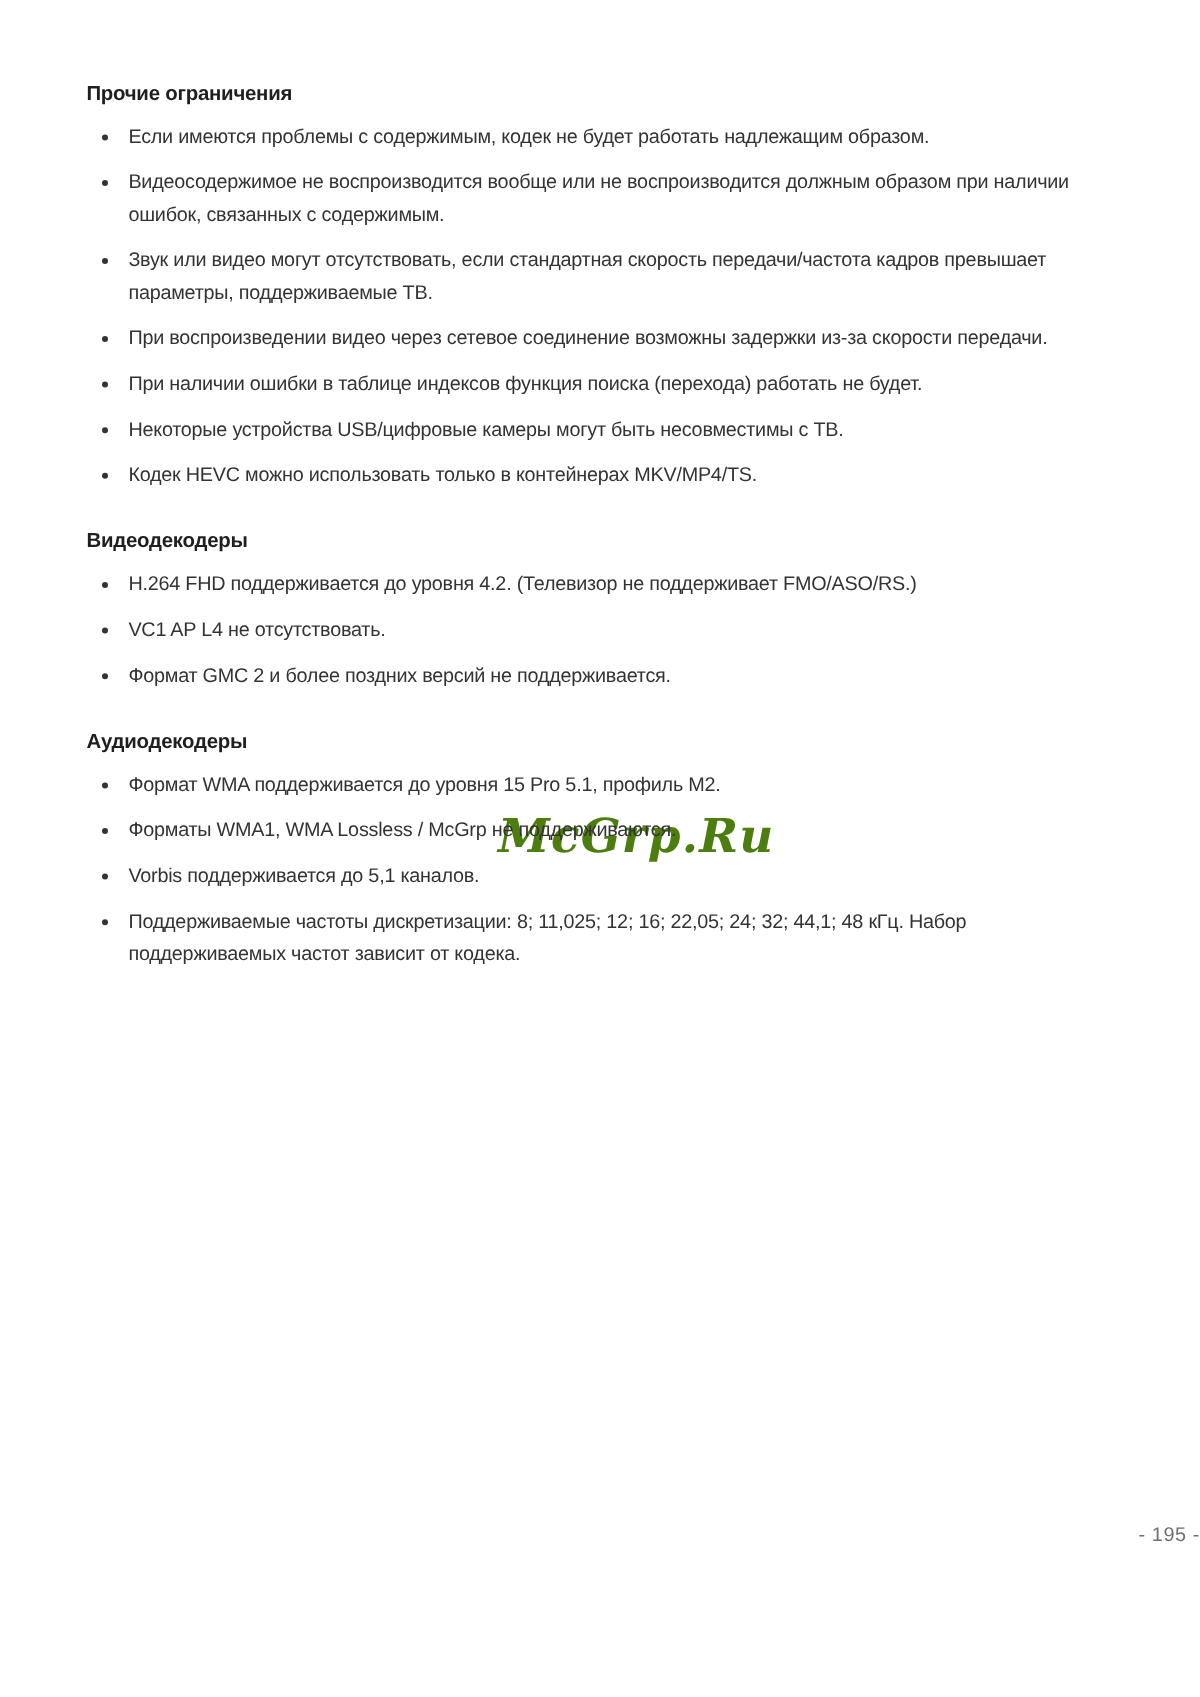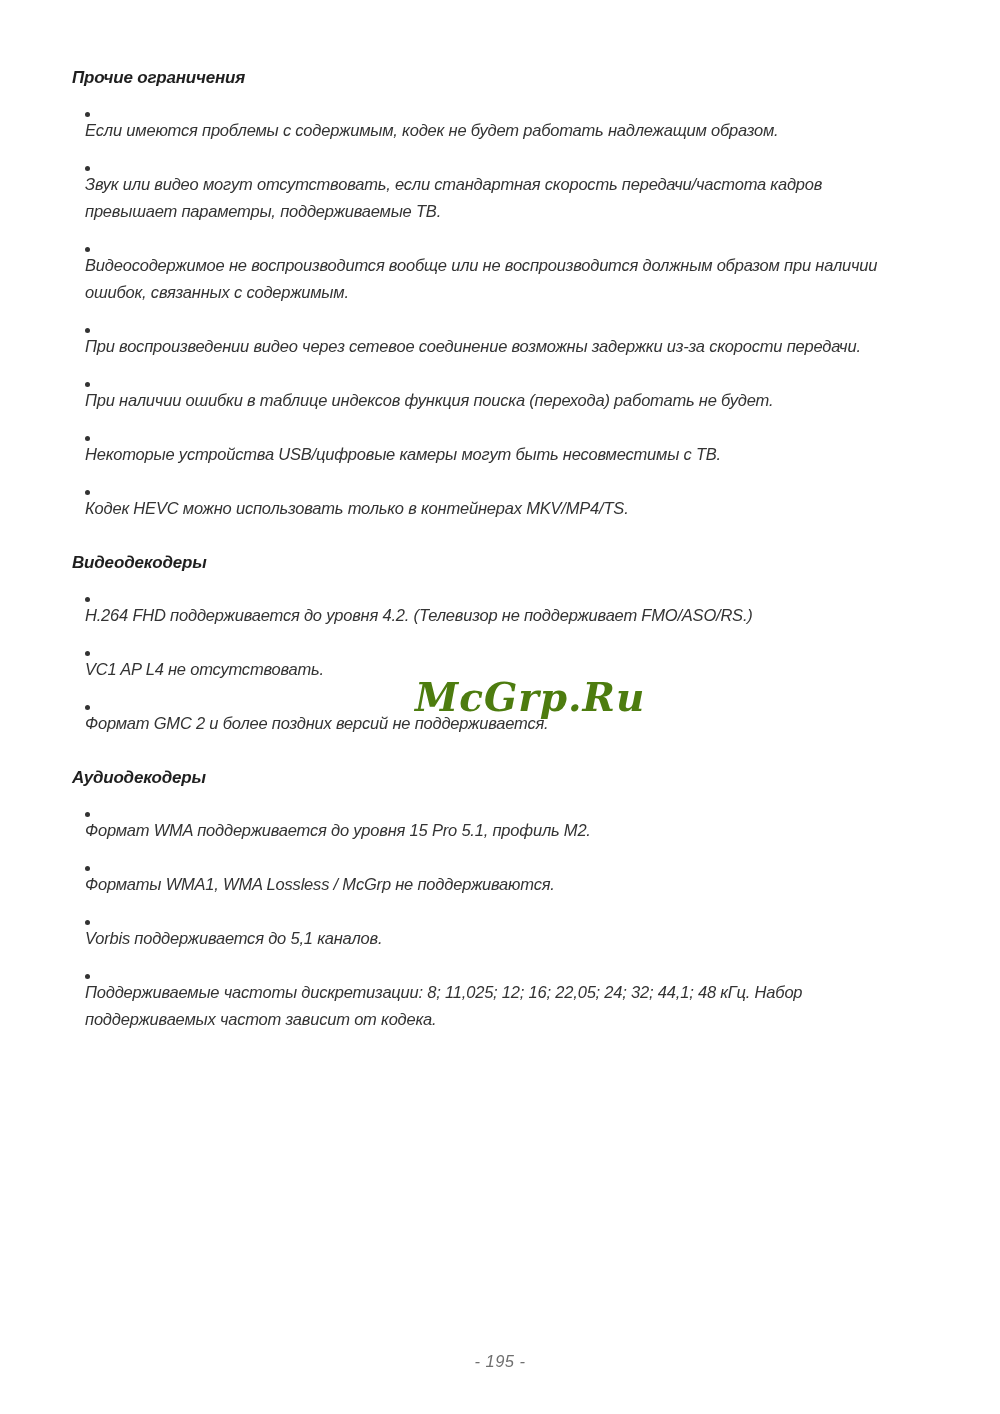--- a/index.html
+++ b/index.html
@@ -17,40 +17,39 @@
   .content {
     position: absolute;
     top: 64px;
     left: 72px;
     width: 868px;
     color: #333333;
     font-size: 16.5px;
     line-height: 27px;
     letter-spacing: -0.2px;
   }
-  .section { margin-bottom: 27px; font-style: italic; }
+  .section { margin-bottom: 27px; }
   .section:last-child { margin-bottom: 12px; }
   .section h2 {
     font-size: 17px;
     line-height: 27px;
     font-weight: bold;
     color: #1f1f1f;
     margin: 0 0 10px 0;
     letter-spacing: -0.2px;
   }
   ul.bullets {
     list-style: none;
     margin: 0;
     padding: 0 0 0 13px;
   }
   ul.bullets li {
     display: flex;
     align-items: flex-start;
     margin-bottom: 11px;
-    flex-direction: column;
   }
   ul.bullets li:last-child { margin-bottom: 0; }
   .dot {
     flex: 0 0 auto;
     width: 5px;
     height: 5px;
     border-radius: 50%;
     background: #333333;
     margin: 11px 17px 0 0;
   }
@@ -68,51 +67,50 @@
     letter-spacing: 1px;
     pointer-events: none;
     z-index: 0;
     margin-left: 16px;
   }
   .content { z-index: 1; }
   .page-number {
     position: absolute;
     left: 0;
     right: 0;
-    top: 1352px;
-    text-align: center;
+    top: 1270px;
+    text-align: right;
     color: #6f6f6f;
     font-size: 16.5px;
     letter-spacing: 0.5px;
-    font-style: italic;
   }
 </style>
 </head>
 <body>
 
 <div class="page">
 
   <div class="watermark">McGrp.Ru</div>
 
   <div class="content">
 
     <div class="section">
       <h2>Прочие ограничения</h2>
       <ul class="bullets">
         <li>
             <span class="dot"></span>
             <span class="txt">Если имеются проблемы с содержимым, кодек не будет работать надлежащим образом.</span>
           </li>
         <li>
             <span class="dot"></span>
-            <span class="txt">Звук или видео могут отсутствовать, если стандартная скорость передачи/частота кадров превышает параметры, поддерживаемые ТВ.</span>
+            <span class="txt">Видеосодержимое не воспроизводится вообще или не воспроизводится должным образом при наличии ошибок, связанных с содержимым.</span>
           </li>
         <li>
             <span class="dot"></span>
-            <span class="txt">Видеосодержимое не воспроизводится вообще или не воспроизводится должным образом при наличии ошибок, связанных с содержимым.</span>
+            <span class="txt">Звук или видео могут отсутствовать, если стандартная скорость передачи/частота кадров превышает параметры, поддерживаемые ТВ.</span>
           </li>
         <li>
             <span class="dot"></span>
             <span class="txt">При воспроизведении видео через сетевое соединение возможны задержки из-за скорости передачи.</span>
           </li>
         <li>
             <span class="dot"></span>
             <span class="txt">При наличии ошибки в таблице индексов функция поиска (перехода) работать не будет.</span>
           </li>
         <li>

